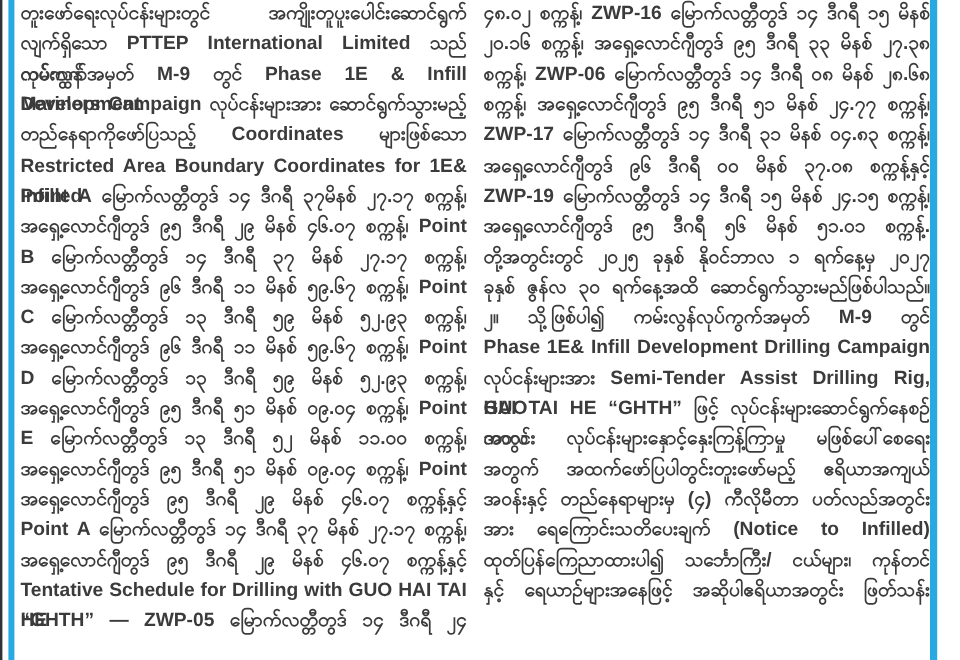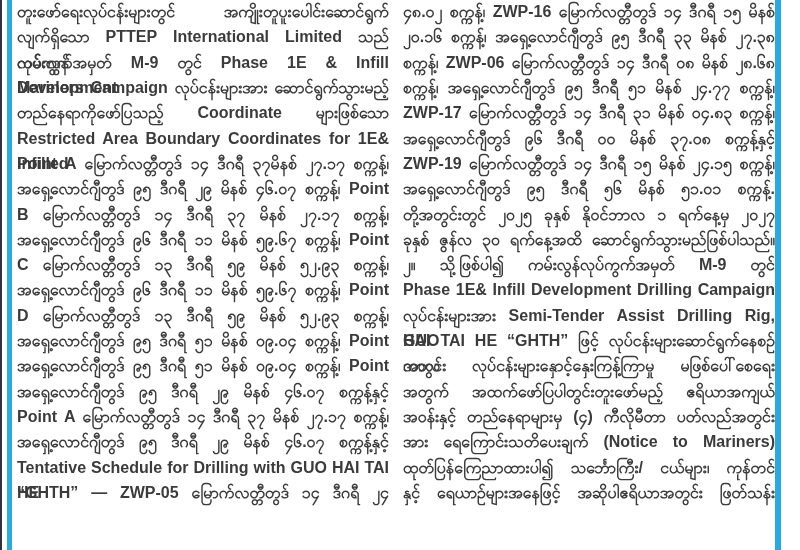--- a/index.html
+++ b/index.html
@@ -55,30 +55,31 @@
 
 <div class="page">
   <div class="edge-line"></div>
   <div class="blue-rule left"></div>
   <div class="blue-rule right"></div>
   <div class="column left" id="col-left">
       <div class="line">တူးဖော်ရေးလုပ်ငန်းများတွင် အကျိုးတူပူးပေါင်းဆောင်ရွက်</div>
       <div class="line">လျက်ရှိသော PTTEP International Limited သည် ကမ်းလွန်</div>
       <div class="line">လုပ်ကွက်အမှတ် M-9 တွင် Phase 1E &amp; Infill Development</div>
       <div class="line">Mariners Campaign လုပ်ငန်းများအား ဆောင်ရွက်သွားမည့်</div>
-      <div class="line">တည်နေရာကိုဖော်ပြသည့် Coordinate များဖြစ်သော</div>
+      <div class="line">တည်နေရာကိုဖော်ပြသည့် Coordinates များဖြစ်သော</div>
       <div class="line">Restricted Area Boundary Coordinates for 1E&amp; Infilled</div>
       <div class="line">Point A မြောက်လတ္တီတွဒ် ၁၄ ဒီဂရီ ၃၇မိနစ် ၂၇.၁၇ စက္ကန့်၊</div>
       <div class="line">အရှေ့လောင်ဂျီတွဒ် ၉၅ ဒီဂရီ ၂၉ မိနစ် ၄၆.၀၇ စက္ကန့်၊ Point</div>
       <div class="line">B မြောက်လတ္တီတွဒ် ၁၄ ဒီဂရီ ၃၇ မိနစ် ၂၇.၁၇ စက္ကန့်၊</div>
       <div class="line">အရှေ့လောင်ဂျီတွဒ် ၉၆ ဒီဂရီ ၁၁ မိနစ် ၅၉.၆၇ စက္ကန့်၊ Point</div>
       <div class="line">C မြောက်လတ္တီတွဒ် ၁၃ ဒီဂရီ ၅၉ မိနစ် ၅၂.၉၃ စက္ကန့်၊</div>
       <div class="line">အရှေ့လောင်ဂျီတွဒ် ၉၆ ဒီဂရီ ၁၁ မိနစ် ၅၉.၆၇ စက္ကန့်၊ Point</div>
       <div class="line">D မြောက်လတ္တီတွဒ် ၁၃ ဒီဂရီ ၅၉ မိနစ် ၅၂.၉၃ စက္ကန့်၊</div>
       <div class="line">အရှေ့လောင်ဂျီတွဒ် ၉၅ ဒီဂရီ ၅၁ မိနစ် ၀၉.၀၄ စက္ကန့်၊ Point</div>
+      <div class="line">E မြောက်လတ္တီတွဒ် ၁၃ ဒီဂရီ ၅၂ မိနစ် ၁၁.၀၀ စက္ကန့်၊</div>
       <div class="line">အရှေ့လောင်ဂျီတွဒ် ၉၅ ဒီဂရီ ၅၁ မိနစ် ၀၉.၀၄ စက္ကန့်၊ Point</div>
       <div class="line">အရှေ့လောင်ဂျီတွဒ် ၉၅ ဒီဂရီ ၂၉ မိနစ် ၄၆.၀၇ စက္ကန့်နှင့်</div>
       <div class="line">Point A မြောက်လတ္တီတွဒ် ၁၄ ဒီဂရီ ၃၇ မိနစ် ၂၇.၁၇ စက္ကန့်၊</div>
       <div class="line">အရှေ့လောင်ဂျီတွဒ် ၉၅ ဒီဂရီ ၂၉ မိနစ် ၄၆.၀၇ စက္ကန့်နှင့်</div>
       <div class="line">Tentative Schedule for Drilling with GUO HAI TAI HE</div>
       <div class="line">“GHTH” — ZWP-05 မြောက်လတ္တီတွဒ် ၁၄ ဒီဂရီ ၂၄</div>
     </div>
   <div class="column right" id="col-right">
       <div class="line">၄၈.၀၂ စက္ကန့်၊ ZWP-16 မြောက်လတ္တီတွဒ် ၁၄ ဒီဂရီ ၁၅ မိနစ်</div>
       <div class="line">၂၀.၁၆ စက္ကန့်၊ အရှေ့လောင်ဂျီတွဒ် ၉၅ ဒီဂရီ ၃၃ မိနစ် ၂၇.၃၈</div>
@@ -90,17 +91,17 @@
       <div class="line">အရှေ့လောင်ဂျီတွဒ် ၉၅ ဒီဂရီ ၅၆ မိနစ် ၅၁.၀၁ စက္ကန့်.</div>
       <div class="line">တို့အတွင်းတွင် ၂၀၂၅ ခုနှစ် နိုဝင်ဘာလ ၁ ရက်နေ့မှ ၂၀၂၇</div>
       <div class="line">ခုနှစ် ဇွန်လ ၃၀ ရက်နေ့အထိ ဆောင်ရွက်သွားမည်ဖြစ်ပါသည်။</div>
       <div class="line">၂။ သို့ဖြစ်ပါ၍ ကမ်းလွန်လုပ်ကွက်အမှတ် M-9 တွင်</div>
       <div class="line">Phase 1E&amp; Infill Development Drilling Campaign</div>
       <div class="line">လုပ်ငန်းများအား Semi-Tender Assist Drilling Rig, GUO</div>
       <div class="line">HAI TAI HE “GHTH” ဖြင့် လုပ်ငန်းများဆောင်ရွက်နေစဉ်ကာလ</div>
       <div class="line">အတွင်း လုပ်ငန်းများနှောင့်နှေးကြန့်ကြာမှု မဖြစ်ပေါ်စေရေး</div>
       <div class="line">အတွက် အထက်ဖော်ပြပါတွင်းတူးဖော်မည့် ဧရိယာအကျယ်</div>
       <div class="line">အဝန်းနှင့် တည်နေရာများမှ (၄) ကီလိုမီတာ ပတ်လည်အတွင်း</div>
-      <div class="line">အား ရေကြောင်းသတိပေးချက် (Notice to Mariners)</div>
+      <div class="line">အား ရေကြောင်းသတိပေးချက် (Notice to Infilled)</div>
       <div class="line">ထုတ်ပြန်ကြေညာထားပါ၍ သင်္ဘောကြီး/ ငယ်များ၊ ကုန်တင်</div>
       <div class="line">နှင့် ရေယာဉ်များအနေဖြင့် အဆိုပါဧရိယာအတွင်း ဖြတ်သန်း</div>
     </div>
 </div>
 
 </body></html>

